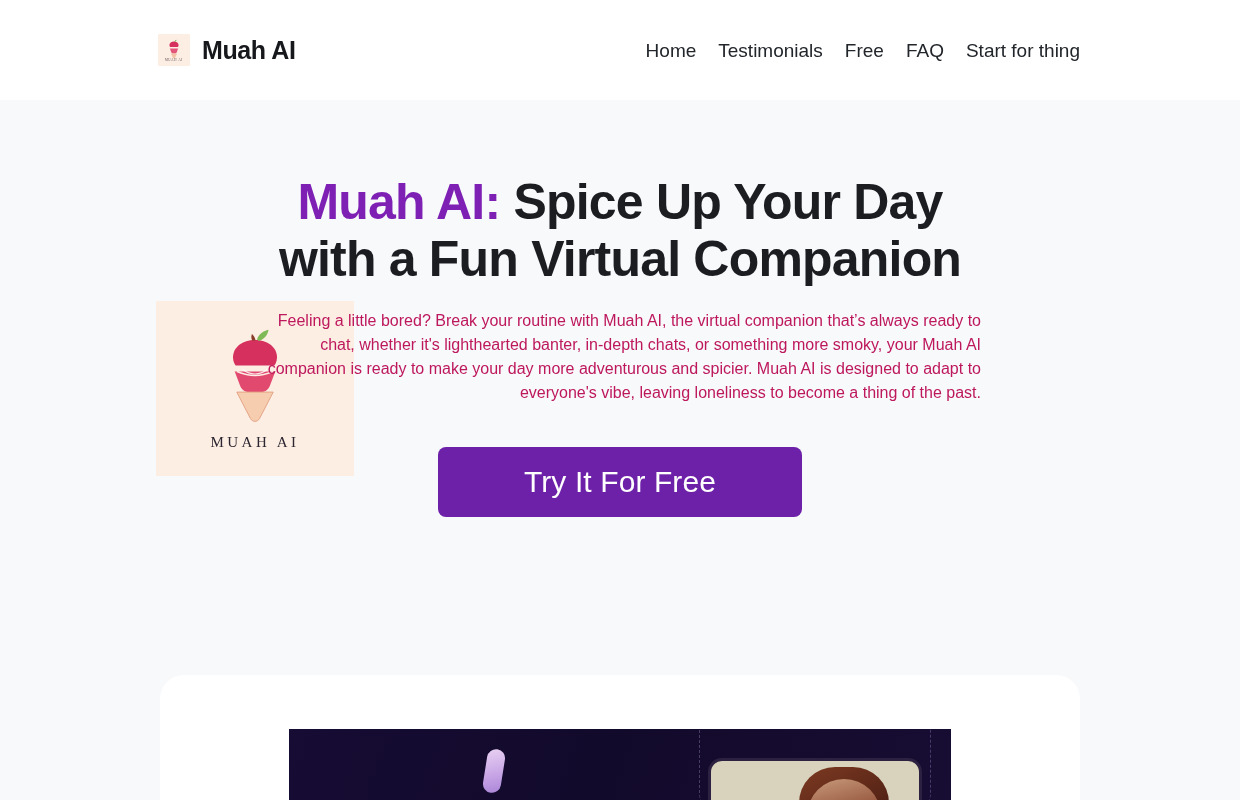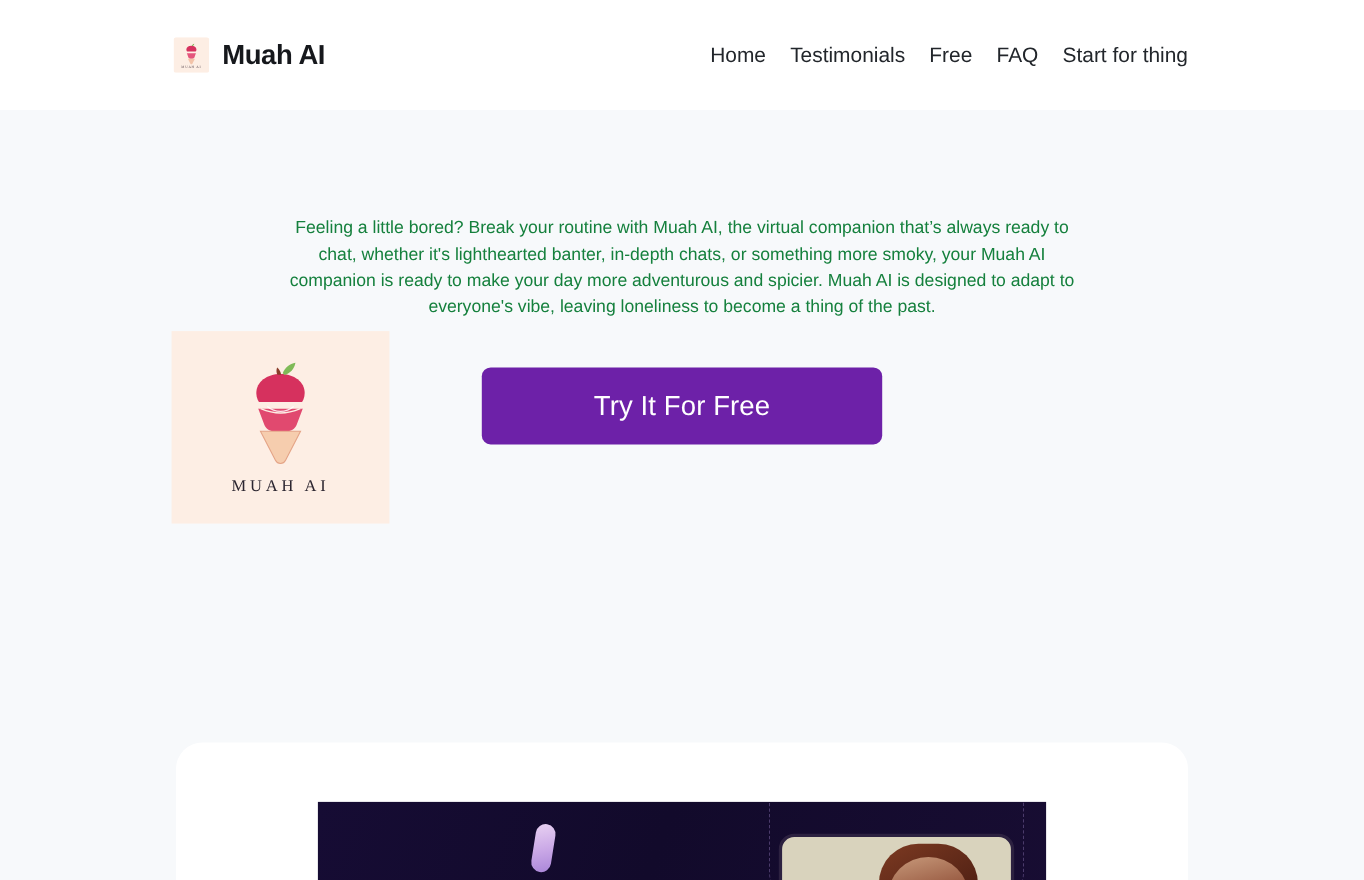--- a/index.html
+++ b/index.html
@@ -117,40 +117,41 @@
     letter-spacing: -0.8px;
     color: #1b1d21;
   }
 
   .hero-title .accent { color: #7d20b3; }
 
   .hero-sub {
     margin-top: 22px;
     font-size: 16px;
     line-height: 24px;
-    color: #15803d;
+    color: #be185d;
     width: 722px;
     margin-left: -11px;
+    text-align: right;
   }
 
   .hero-cta-wrap {
     margin-top: 42px;
     display: flex;
     justify-content: center;
   }
 
   .hero-cta {
     display: inline-flex;
     align-items: center;
     justify-content: center;
     width: 364px;
     height: 70px;
     background: #6d21a8;
     color: #ffffff;
-    font-size: 25px;
+    font-size: 30px;
     border: none;
     border-radius: 8px;
     cursor: pointer;
     font-family: inherit;
     letter-spacing: 0.1px;
   }
 
   
   .showcase {
     position: absolute;
@@ -267,20 +268,23 @@
       <path d="M29.8 66.1h36.4L52.6 92.4c-2 3.9-7.2 3.9-9.2 0z" fill="#f6cdae"></path>
       <path d="M29.8 66.1h36.4L52.6 92.4c-2 3.9-7.2 3.9-9.2 0z" fill="none" stroke="#e4a487" stroke-width="1"></path>
       <rect x="25" y="39.5" width="46" height="6" rx="3" fill="#fdeee4"></rect>
       <path d="M30 45.5c6 2.5 12 4 18 4s12-1.5 18-4" fill="none" stroke="#fdeee4" stroke-width="1.4"></path>
       <path d="M48 48c-5 0-9-2-12-4.5M48 48c5 0 9-2 12-4.5" fill="none" stroke="#ffffff" stroke-width="1.2" opacity=".85"></path>
     </svg>
     <span class="hero-figure-caption">MUAH AI</span>
   </div>
 
   <div class="hero-inner">
+    <h1 class="hero-title">
+      <span class="accent">Muah AI:</span><span> Spice Up Your Day with a Fun Virtual Companion</span>
+    </h1>
 
     <p class="hero-sub">Feeling a little bored? Break your routine with Muah AI, the virtual companion that’s always ready to chat, whether it's lighthearted banter, in-depth chats, or something more smoky, your Muah AI companion is ready to make your day more adventurous and spicier. Muah AI is designed to adapt to everyone's vibe, leaving loneliness to become a thing of the past.</p>
 
     <div class="hero-cta-wrap">
       <button class="hero-cta" type="button">Try It For Free</button>
     </div>
   </div>
 
 </section>
 

